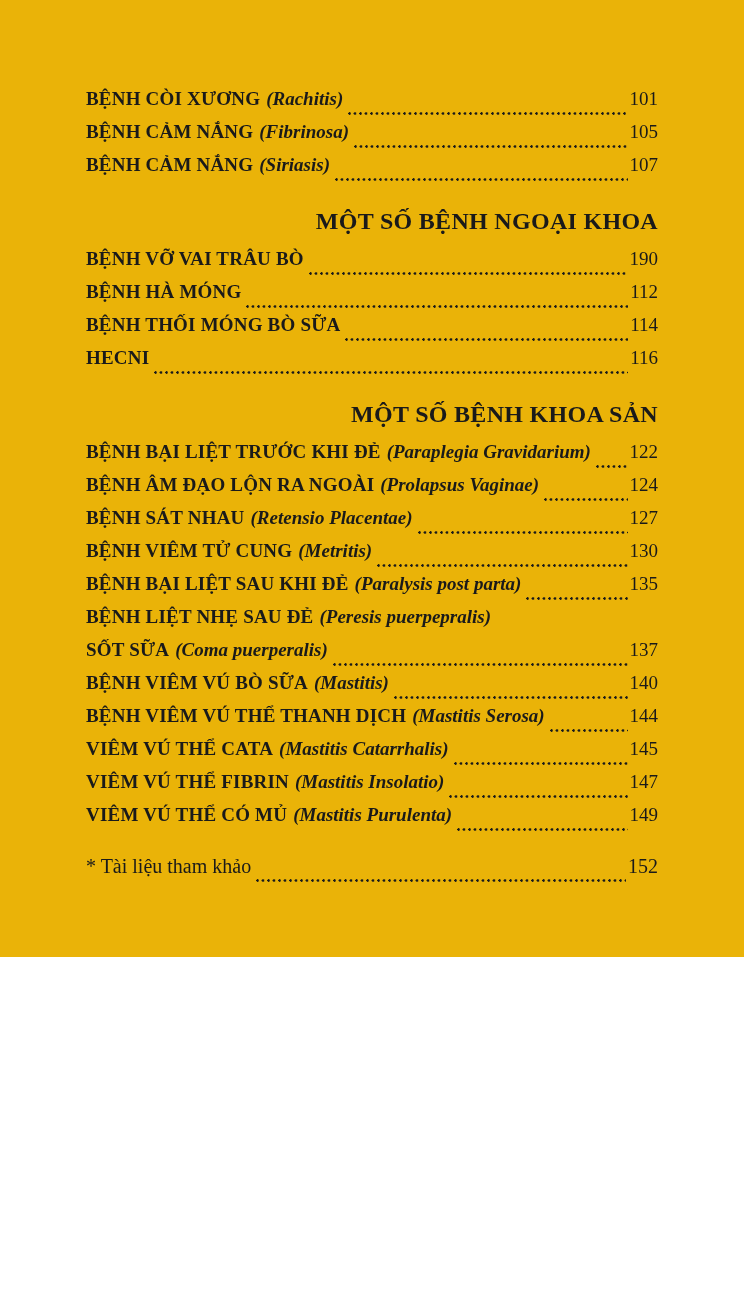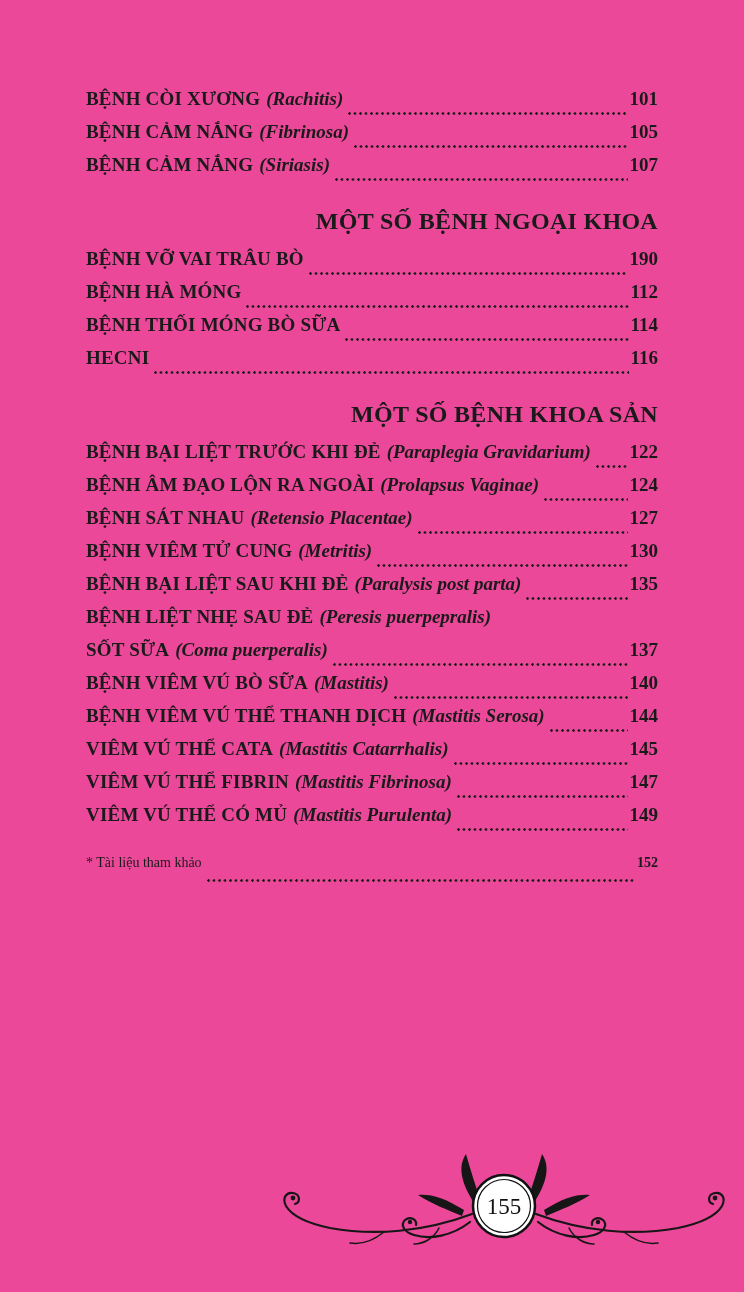--- a/index.html
+++ b/index.html
@@ -4,22 +4,22 @@
 <style>
   html, body {
     margin: 0;
     padding: 0;
     background: #ffffff;
     font-family: "Liberation Serif", "DejaVu Serif", serif;
   }
   .page {
     position: relative;
     width: 744px;
-    height: 1292px;
-    background: #ec4899;
+    height: 957px;
+    background: #eab308;
     overflow: hidden;
     color: #1a1a1a;
   }
   .content {
     padding: 88px 86px 0 86px;
   }
   .toc-row {
     display: flex;
     align-items: baseline;
     height: 33px;
@@ -40,33 +40,33 @@
     flex: 1 1 10px;
     min-width: 10px;
     align-self: flex-end;
     height: 3px;
     margin: 0 2px 6px 5px;
     background-image: radial-gradient(circle at 1.5px 1.5px, #1a1a1a 1.05px, transparent 1.5px);
     background-size: 5.5px 3px;
     background-repeat: repeat-x;
   }
   .page-num {
-    font-weight: 700;
+    font-weight: 400;
     margin-left: 0;
   }
   .section-heading {
     text-align: right;
     font-weight: 700;
     font-size: 24px;
     letter-spacing: 0.3px;
     margin: 21px 0 13px 0;
   }
   .footer-entry {
     margin-top: 18px;
-    font-size: 14px;
+    font-size: 20px;
   }
   .footer-entry .ref-title {
     font-weight: 400;
   }
   .ornament {
     position: absolute;
     left: 0;
     right: 0;
     top: 1148px;
     display: flex;
@@ -173,21 +173,21 @@
           <span class="page-num">144</span>
         </div>
         <div class="toc-row">
           <span class="title">VIÊM VÚ THỂ CATA</span>
           <span class="latin">(Mastitis Catarrhalis)</span>
           <span class="leader"></span>
           <span class="page-num">145</span>
         </div>
         <div class="toc-row">
           <span class="title">VIÊM VÚ THỂ FIBRIN</span>
-          <span class="latin">(Mastitis Fibrinosa)</span>
+          <span class="latin">(Mastitis Insolatio)</span>
           <span class="leader"></span>
           <span class="page-num">147</span>
         </div>
         <div class="toc-row">
           <span class="title">VIÊM VÚ THỂ CÓ MỦ</span>
           <span class="latin">(Mastitis Purulenta)</span>
           <span class="leader"></span>
           <span class="page-num">149</span>
         </div>
       </div>

